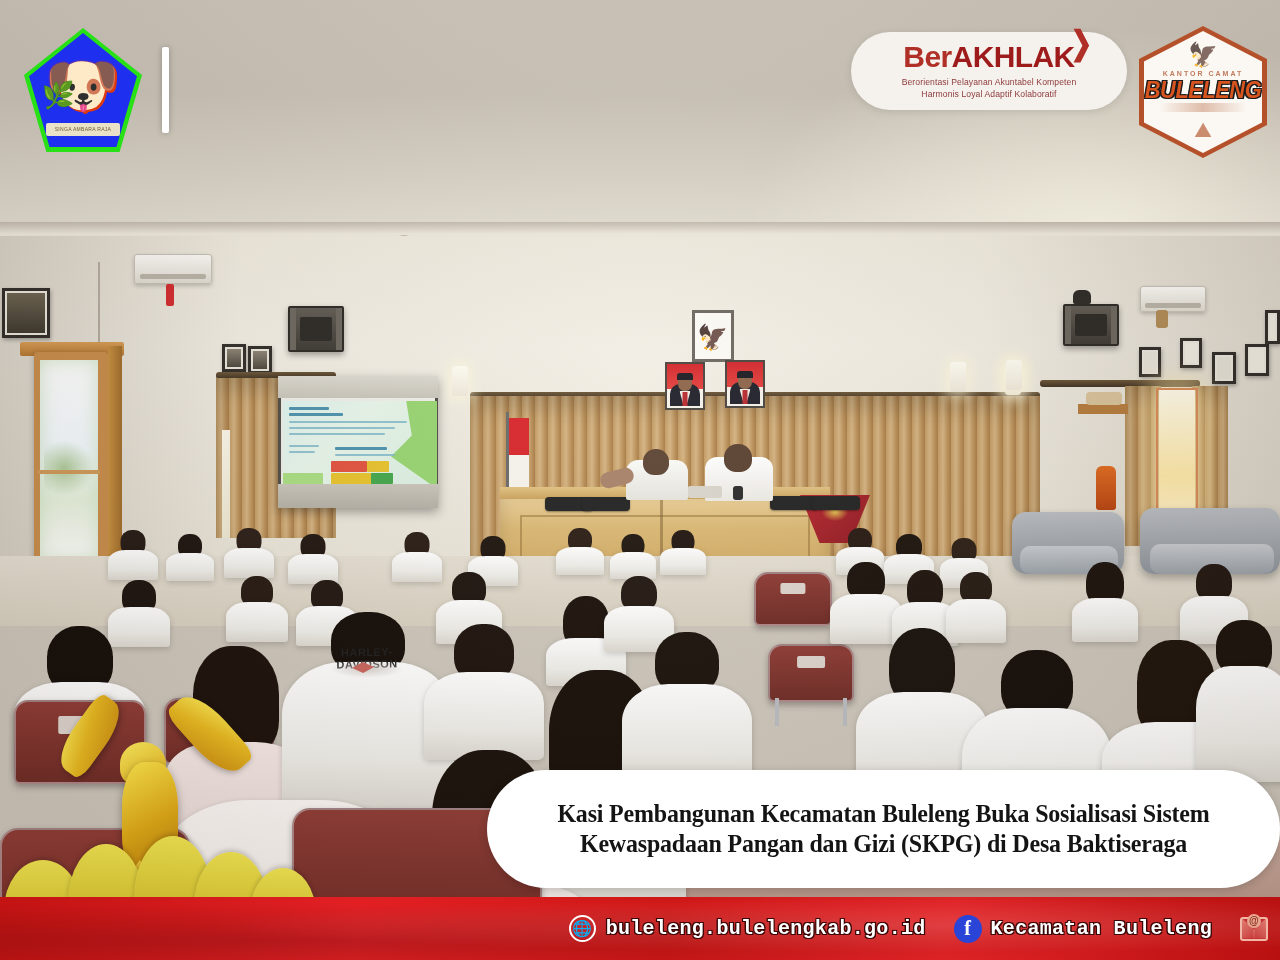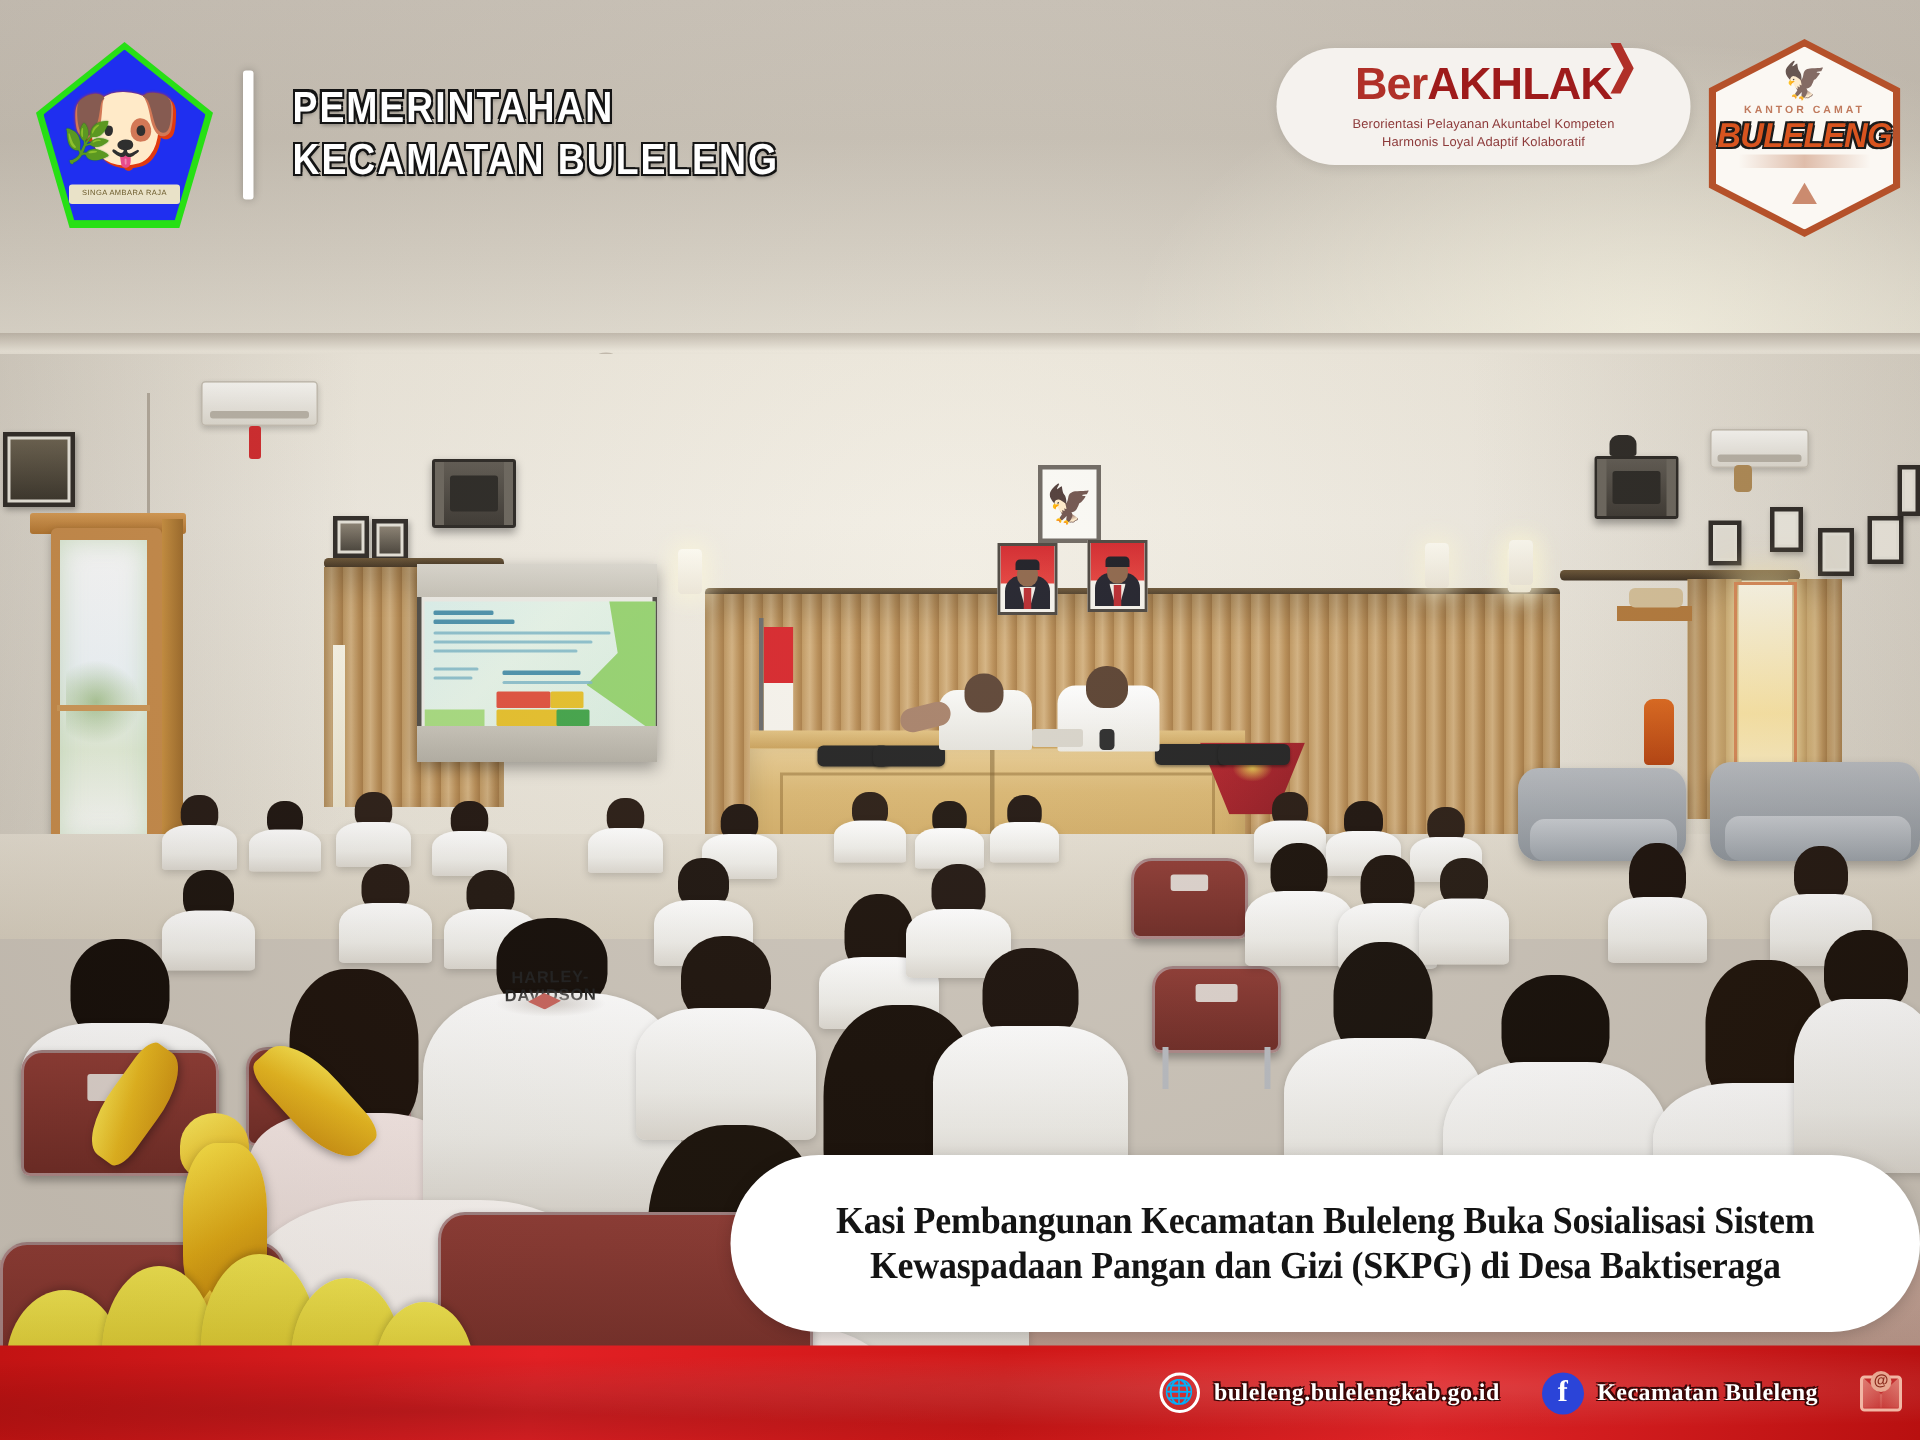--- a/index.html
+++ b/index.html
@@ -498,22 +498,22 @@
     content:"";position:absolute;left:0;top:0;width:100%;height:100%;
     background:radial-gradient(ellipse at 72% 45%, rgba(255,255,255,.13), rgba(255,255,255,0) 55%),
                radial-gradient(ellipse at 22% 70%, rgba(0,0,0,.18), rgba(0,0,0,0) 60%);
     pointer-events:none;
   }
   .f-item{
     position:relative;display:flex;align-items:center;gap:9px;margin-left:28px;
     z-index:2;
   }
   .f-label{
-    font-family:Liberation Serif, serif;
-    font-weight:700;font-size:16px;letter-spacing:.3px;color:#ffffff;
+    font-family:Liberation Mono, monospace;
+    font-weight:700;font-size:20px;letter-spacing:.3px;color:#ffffff;
     text-shadow:-1.2px -1.2px 0 #3a0707,1.2px -1.2px 0 #3a0707,-1.2px 1.2px 0 #3a0707,1.2px 1.2px 0 #3a0707;
     white-space:nowrap;
   }
   .f-ico{
     width:28px;height:28px;display:flex;align-items:center;justify-content:center;
     flex:0 0 28px;
   }
   .ico-globe{
     width:27px;height:27px;border-radius:50%;
     border:2.5px solid #ffffff;color:#ffffff;
@@ -939,26 +939,20 @@
 
   <div class="hdr-left">
     <div class="crest">
       <div class="crest-pent"></div>
       <div class="crest-pent2"></div>
       <div class="crest-lion">🐶</div>
       <div class="crest-leaf">🌿</div>
       <div class="crest-ribbon">SINGA AMBARA RAJA</div>
     </div>
     <div class="hdr-divider"></div>
-    <div class="hdr-text">
-      <div class="hdr-line">
-        <span>PEMERINTAH</span><span class="faded">AN</span>
-      </div>
-      <div class="hdr-line">KECAMATAN BULELENG</div>
-    </div>
   </div>
 
   <div class="berakhlak">
     <div class="berakhlak-title">
       <span class="ber">Ber</span><span>AKHLAK</span>
       <span class="berakhlak-chev">❯</span>
     </div>
     <div class="berakhlak-sub">
       <div>Berorientasi Pelayanan Akuntabel Kompeten</div>
       <div>Harmonis Loyal Adaptif Kolaboratif</div>

